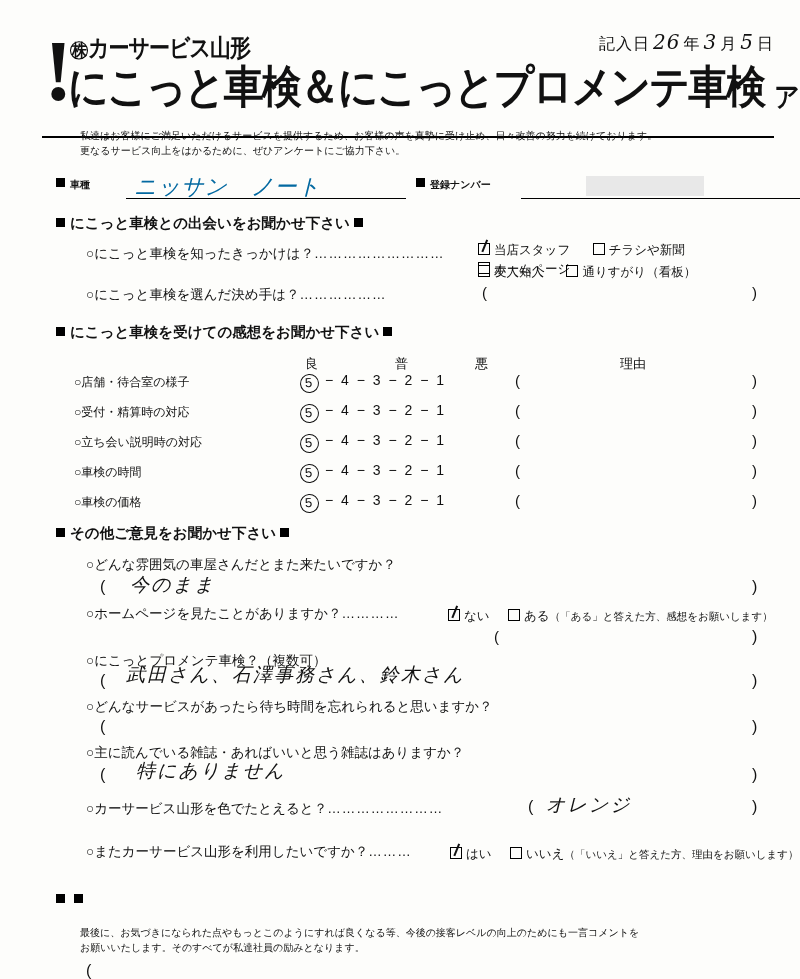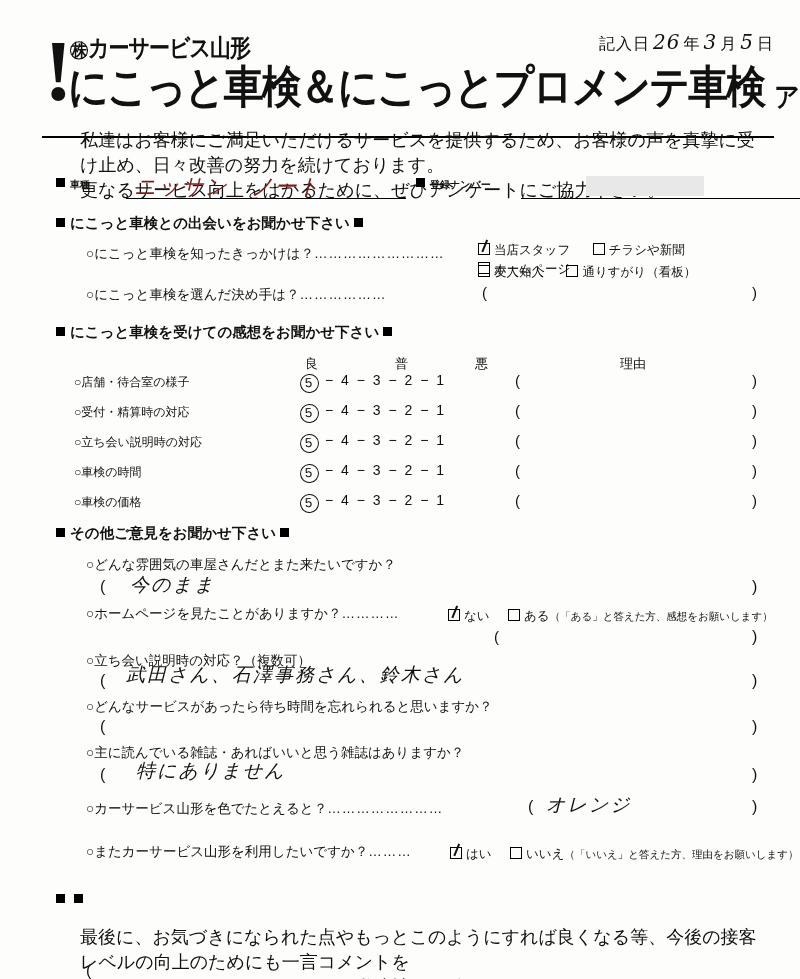--- a/index.html
+++ b/index.html
@@ -99,22 +99,22 @@
     left: 42px; right: 26px;
     top: 118px;
     border-bottom: 2px solid #000;
   }
 
   
   .intro {
     position: absolute;
     left: 80px; right: 28px;
     top: 128px;
-    font-size: 18px;
-    line-height: 25px;
+    font-size: 10px;
+    line-height: 15px;
     letter-spacing: 0px;
   }
 
   
   .veh-row {
     position: absolute;
     left: 56px; right: 28px;
     top: 176px;
     height: 26px;
   }
@@ -201,21 +201,21 @@
     font-size: 12.5px;
     margin-right: 18px;
     white-space: nowrap;
   }
 
   
   .hand {
     font-family: "DejaVu Serif", serif;
     font-style: italic;
     letter-spacing: 1px;
-    color: #7f1d1d;
+    color: #0369a1;
   }
 
   
   .rate-head {
     position: absolute;
     font-size: 13px;
     font-weight: normal;
   }
   .rate-row {
     position: absolute;
@@ -377,21 +377,21 @@
     <span>○ホームページを見たことがありますか？</span><span class="dots">…………</span>
   </div>
   <div style="position:absolute; left:448px; top:606px;">
     <span class="opt" style="margin-right:14px"><span class="cb checked"></span><span>ない</span></span>
     <span class="opt" style="margin-right:8px"><span class="cb"></span><span>ある</span><span class="note">（「ある」と答えた方、感想をお願いします）</span></span>
   </div>
   <div class="sub-paren-open" style="left:494px; top:628px">(</div>
   <div class="fa-text" style="left:512px; top:626px; font-size:17px;"></div>
   <div class="fa-close" style="top:628px">)</div>
 
-  <div class="q" style="left:86px; top:652px">○立ち会い説明時の対応？（複数可）</div>
+  <div class="q" style="left:86px; top:652px">○にこっとプロメンテ車検？（複数可）</div>
   <div class="fa-open" style="top:672px">(</div>
   <div class="fa-text" style="left:126px; top:662px">武田さん、石澤事務さん、鈴木さん</div>
   <div class="fa-close" style="top:672px">)</div>
 
   <div class="q" style="left:86px; top:698px">○どんなサービスがあったら待ち時間を忘れられると思いますか？</div>
   <div class="fa-open" style="top:718px">(</div>
   <div class="fa-text" style="left:130px; top:712px"></div>
   <div class="fa-close" style="top:718px">)</div>
 
   <div class="q" style="left:86px; top:744px">○主に読んでいる雑誌・あればいいと思う雑誌はありますか？</div>

